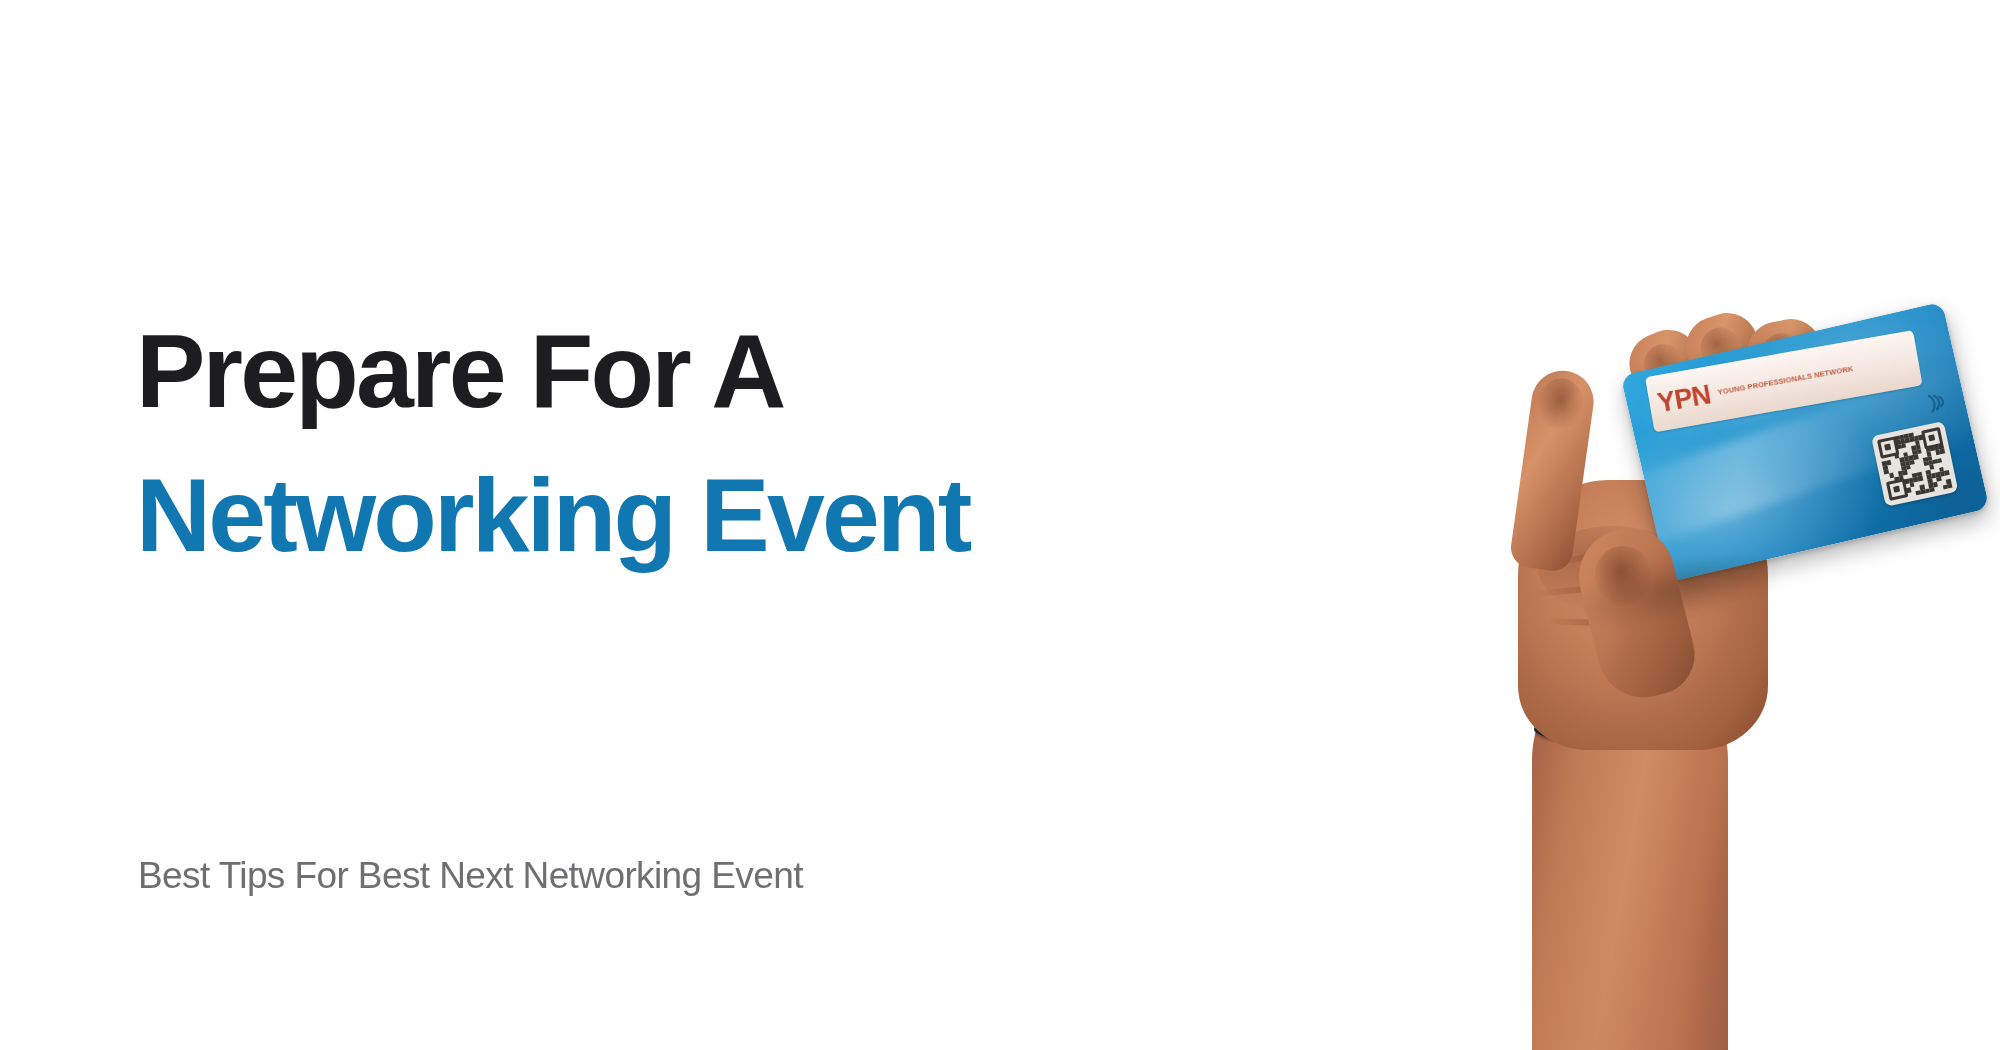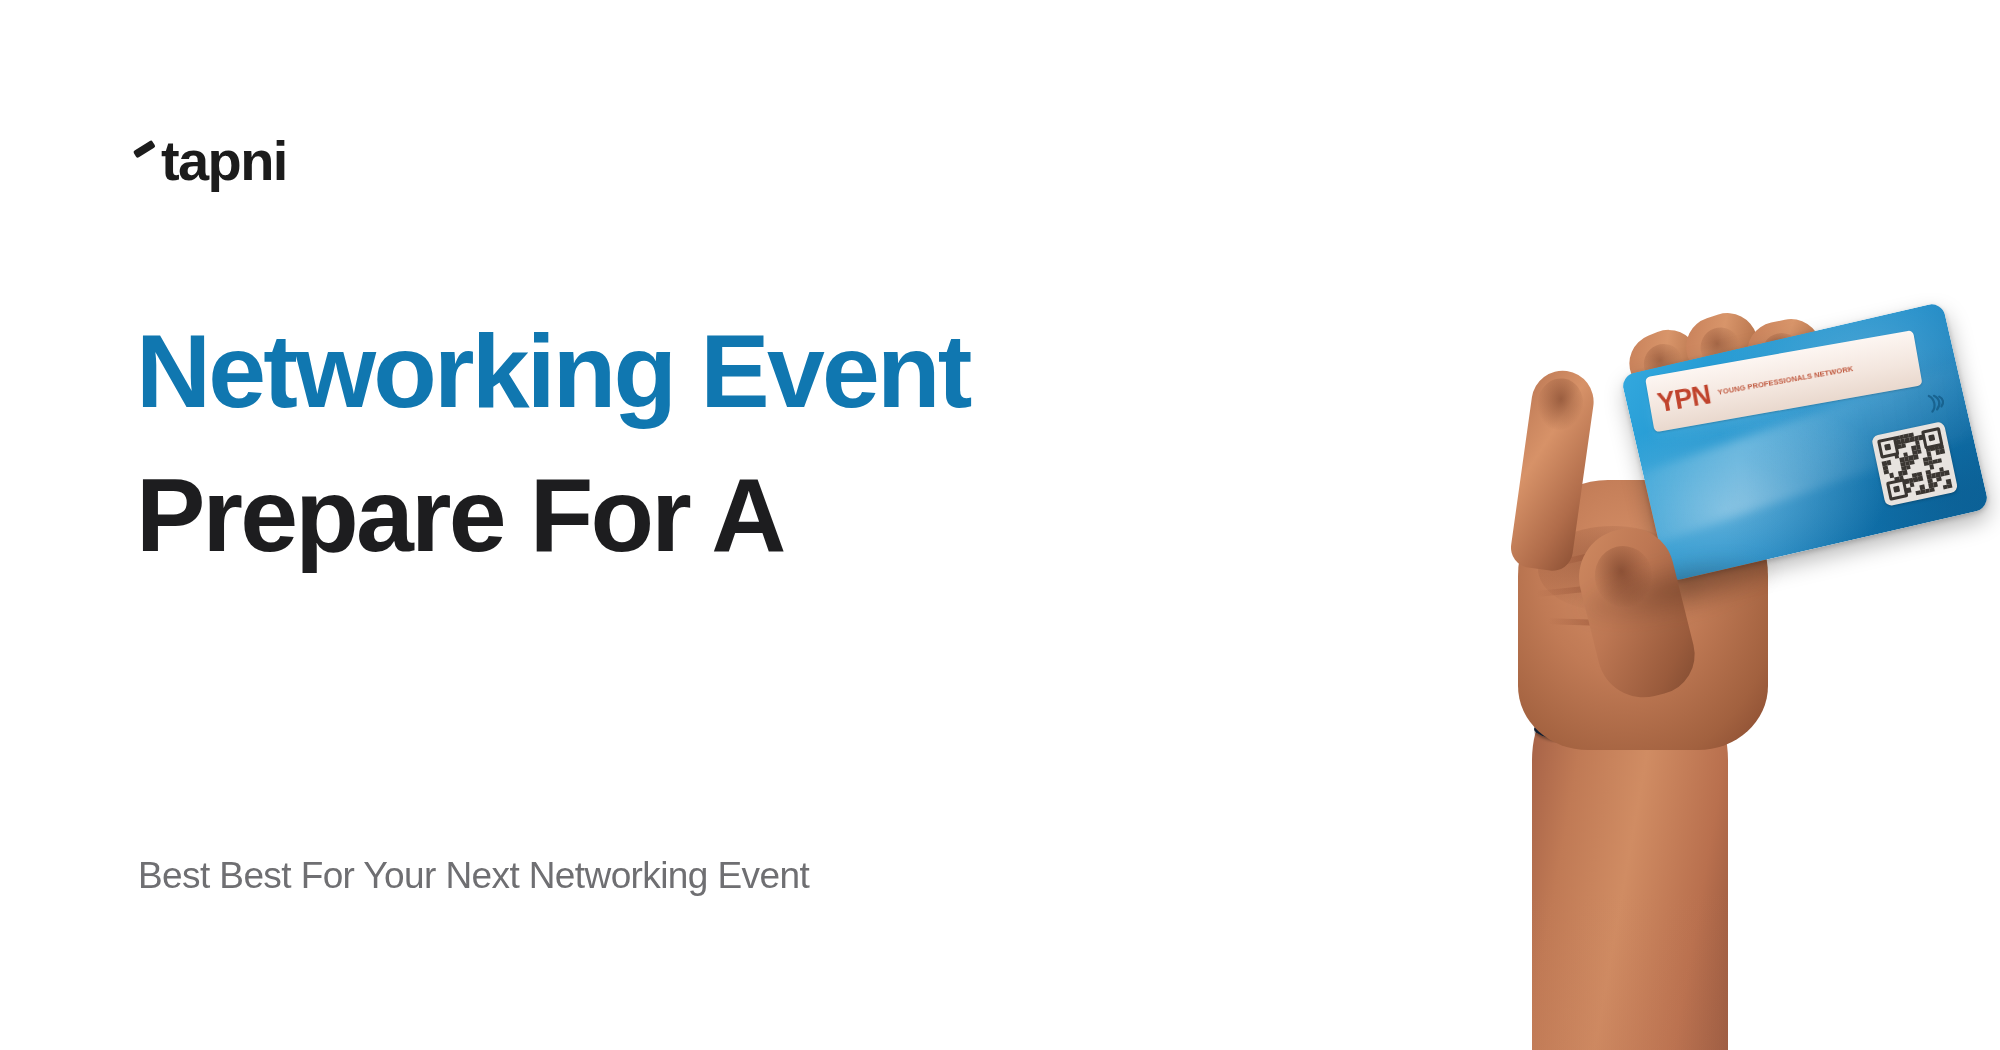--- a/index.html
+++ b/index.html
@@ -295,33 +295,27 @@
     background:radial-gradient(ellipse at 50% 50%, rgba(60,28,14,0.30) 0%, rgba(60,28,14,0) 72%);
     filter:blur(7px);
     transform:rotate(-12deg);
   }
 </style>
 </head>
 <body>
 
 <div class="hero">
 
-  <div class="logo">
-    <span class="logo-mark">
-      <span class="tick"></span>
-    </span>
-    <span class="logo-word">tapni</span>
+
+  <div class="headline">
+    <div class="line dark">Prepare For A</div>
+    <div class="line accent">Networking Event</div>
   </div>
 
-  <div class="headline">
-    <div class="line accent">Networking Event</div>
-    <div class="line dark">Prepare For A</div>
-  </div>
-
-  <div class="subtitle">Best Best For Your Next Networking Event</div>
+  <div class="subtitle">Best Tips For Best Next Networking Event</div>
 
   <div class="photo">
     <div class="photo-inner">
 
       <div class="forearm"></div>
       <div class="bracelet"></div>
 
       <div class="palm">
         <span class="knuckleShade"></span>
         <span class="vein1"></span>

